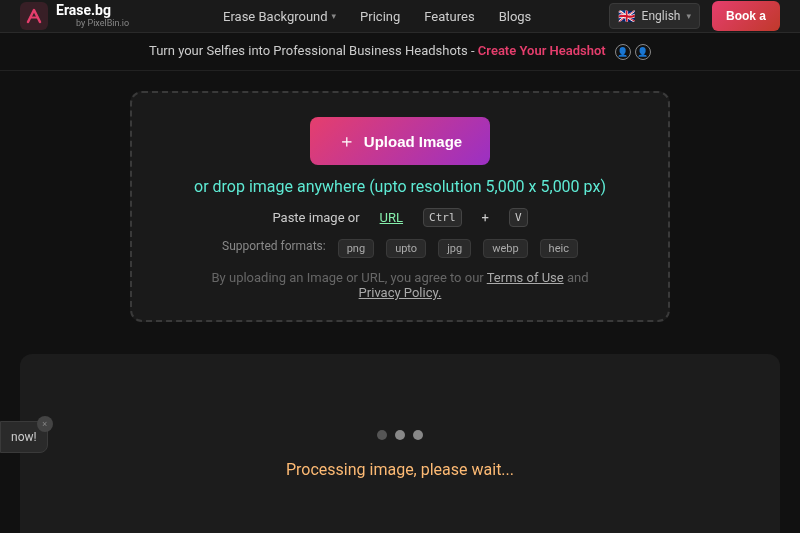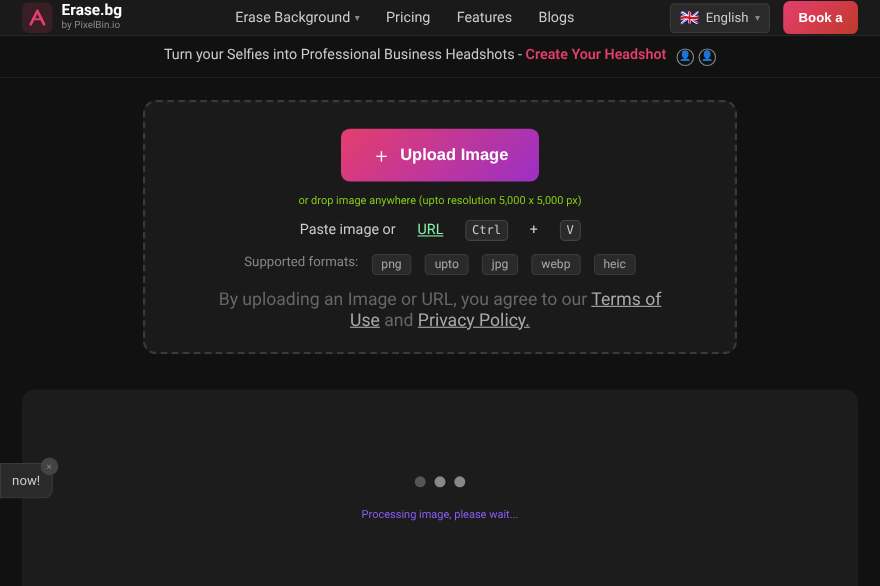--- a/index.html
+++ b/index.html
@@ -37,20 +37,21 @@
       line-height: 1.1;
     }
     .logo-erase {
       font-size: 14px;
       font-weight: 700;
       color: #ffffff;
     }
     .logo-by {
       font-size: 9px;
       color: #888888;
+      margin-left: 20px;
     }
     .navbar-nav {
       display: flex;
       align-items: center;
       gap: 24px;
       margin-left: 16px;
     }
     .nav-item {
       color: #cccccc;
       font-size: 13px;
@@ -153,22 +154,22 @@
       cursor: pointer;
       display: flex;
       align-items: center;
       gap: 8px;
     }
     .upload-btn .plus-icon {
       font-size: 18px;
       font-weight: 400;
     }
     .drop-hint {
-      color: #84cc16;
-      font-size: 10px;
+      color: #5eead4;
+      font-size: 16px;
     }
     .paste-hint {
       color: #cccccc;
       font-size: 13px;
       display: flex;
       align-items: center;
       gap: 20px;
     }
     .paste-hint .url-text {
       color: #86efac;
@@ -193,21 +194,21 @@
     }
     .format-badge {
       background: #2a2a2a;
       border: 1px solid #3a3a3a;
       border-radius: 4px;
       padding: 2px 8px;
       font-size: 11px;
       color: #aaaaaa;
     }
     .terms-text {
-      font-size: 16px;
+      font-size: 13px;
       color: #666666;
       text-align: center;
     }
     .terms-text a {
       color: #aaaaaa;
       text-decoration: underline;
     }
 
     
     .processing-section {
@@ -228,22 +229,22 @@
     .dot {
       width: 10px;
       height: 10px;
       border-radius: 50%;
       background: #555555;
     }
     .dot.active {
       background: #888888;
     }
     .processing-text {
-      color: #8b5cf6;
-      font-size: 10px;
+      color: #fdba74;
+      font-size: 16px;
     }
 
     
     .chat-popup {
       position: absolute;
       bottom: 80px;
       left: 0;
       background: #2a2a2a;
       border: 1px solid #3a3a3a;
       border-radius: 0 8px 8px 0;

